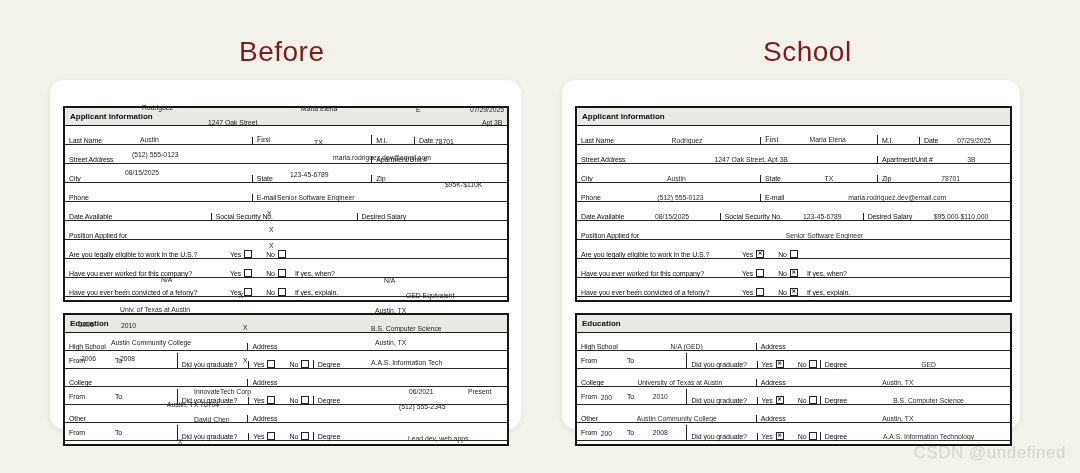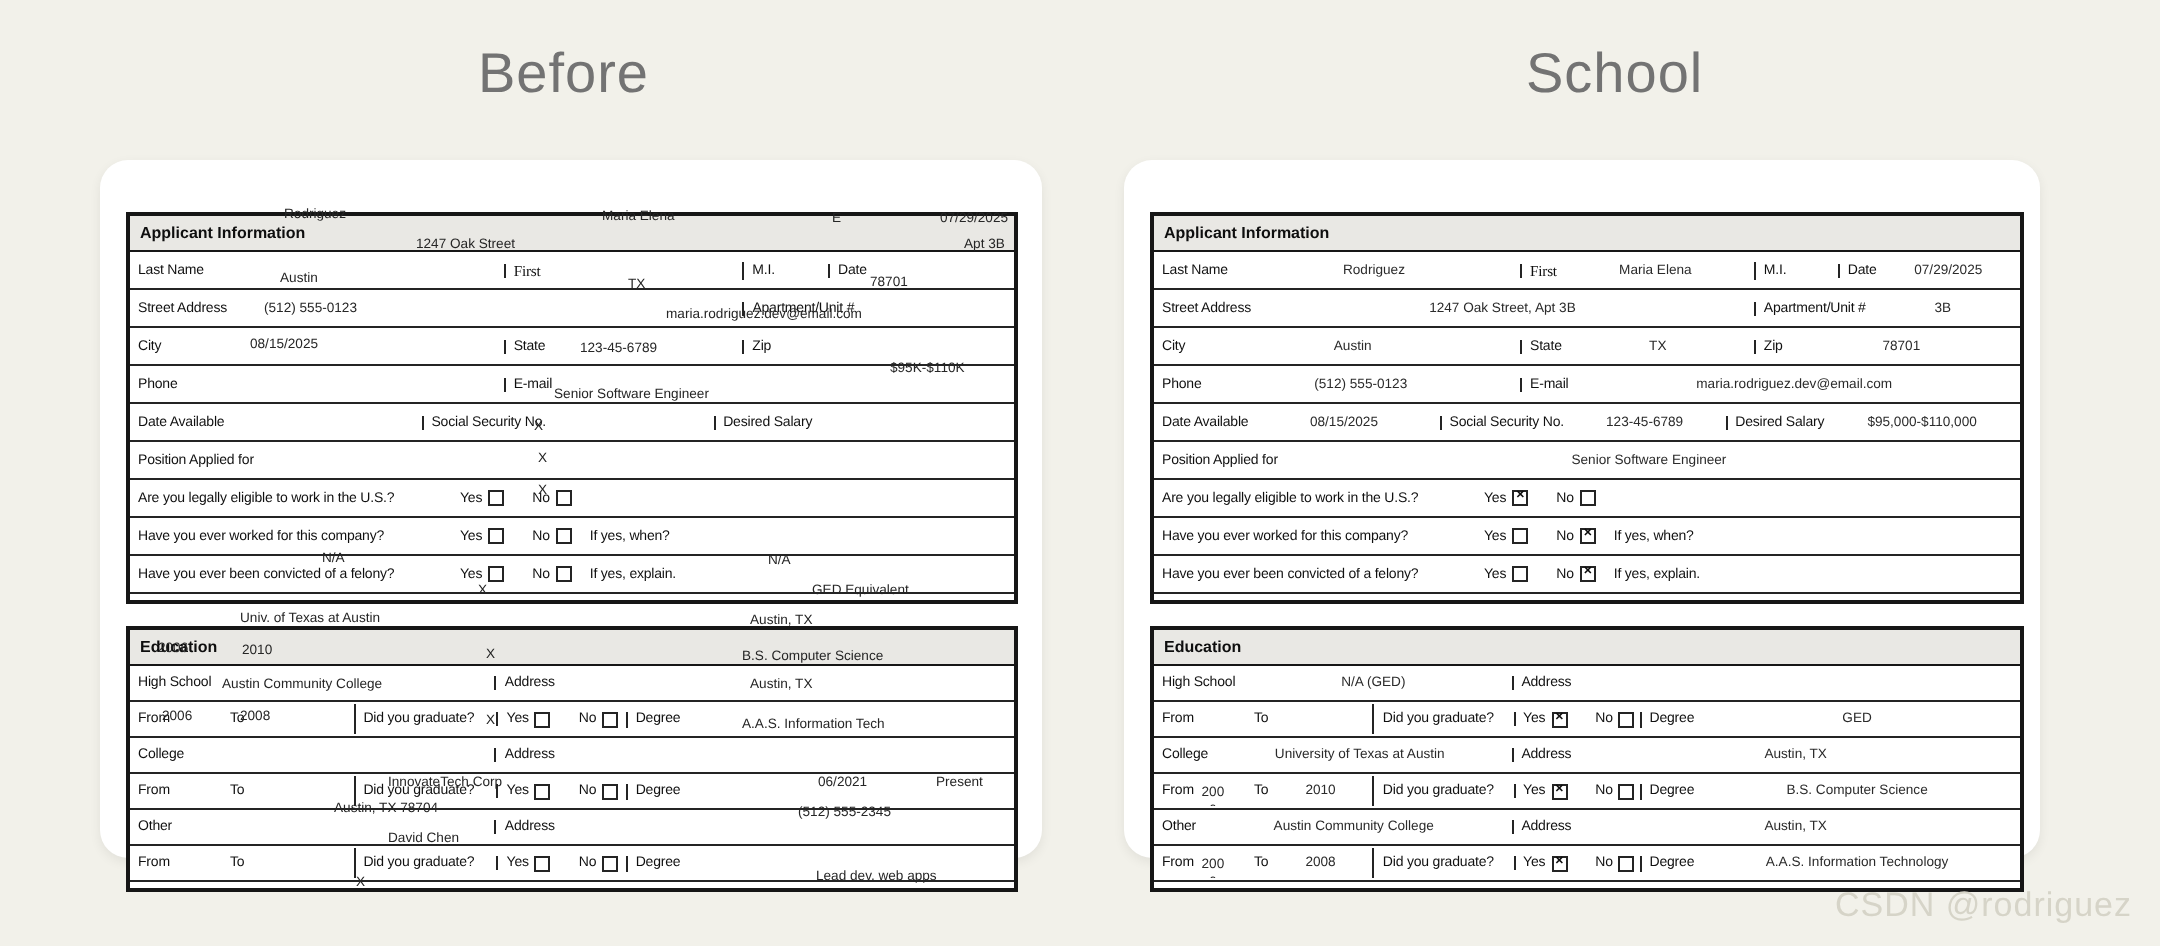--- a/index.html
+++ b/index.html
@@ -1,29 +1,29 @@
 <!DOCTYPE html>
 <html><head>
 <meta charset="utf-8">
 <style>
   html,body{margin:0;padding:0}
   body{width:1080px;height:473px;background:#f2f1ea;font-family:"Liberation Sans",sans-serif;position:relative;overflow:hidden}
-  .title{position:absolute;top:21px;font-size:28px;font-weight:500;color:#737373;letter-spacing:.5px}
+  .title{position:absolute;top:36px;font-size:28px;font-weight:500;color:#7f1d1d;letter-spacing:.5px}
   #title-before{left:239px}
   #title-after{left:763px}
   .panel{position:absolute;top:80px;height:349px;background:#ffffff;border-radius:14px;box-shadow:0 2px 6px rgba(0,0,0,.07)}
   #panel-before{left:50px;width:471px}
   #panel-after{left:562px;width:458px}
   .form{position:absolute;top:26px;left:13px}
   #form-before{width:446px}
   #form-after{width:437px}
   .sec{border:2px solid #161616;padding-bottom:3px;background:#fff}
   .sec.edu{margin-top:11px}
   .hdr{height:17px;background:#e9e8e4;border-bottom:1.5px solid #161616;display:flex;align-items:center;padding-left:5px;font-size:8px;font-weight:700;color:#0e0e0e}
-  .row{display:flex;height:18px;border-bottom:1px solid #242424;position:relative;align-items:center}
+  .row{display:flex;height:18px;border-bottom:1px solid #242424;position:relative;align-items:flex-end}
   .edu .row{height:17px}
   .c{display:flex;align-items:center;border-right:1px solid #242424;padding-left:4px;box-sizing:border-box;min-width:0}
   .c:last-child{border-right:0}
   .lbl{font-size:7px;color:#101010;white-space:nowrap;letter-spacing:-.1px}
   .lbl-serif{font-family:"Liberation Serif",serif;font-size:7.6px}
   .val{flex:1;text-align:center;font-size:6.8px;color:#2b2b2b;white-space:nowrap}
   .cb{width:6px;height:6px;border:1px solid #242424;margin-left:3px;font-size:5.5px;line-height:5.8px;text-align:center;color:#0c0c0c;flex:none;font-weight:700}
   .qlbl{width:161px;flex:none}
   .gap{margin-left:14px}
   .trail{margin-left:9px}
@@ -481,13 +481,13 @@
         <div class="c cO">
             <span class="lbl">Degree</span>
             <span class="val">A.A.S. Information Technology</span>
           </div>
       </div>
     </div>
 
   </div>
 </div>
 
-<div id="watermark">CSDN @rodriguez</div>
+<div id="watermark">CSDN @undefined</div>
 
 </body></html>

